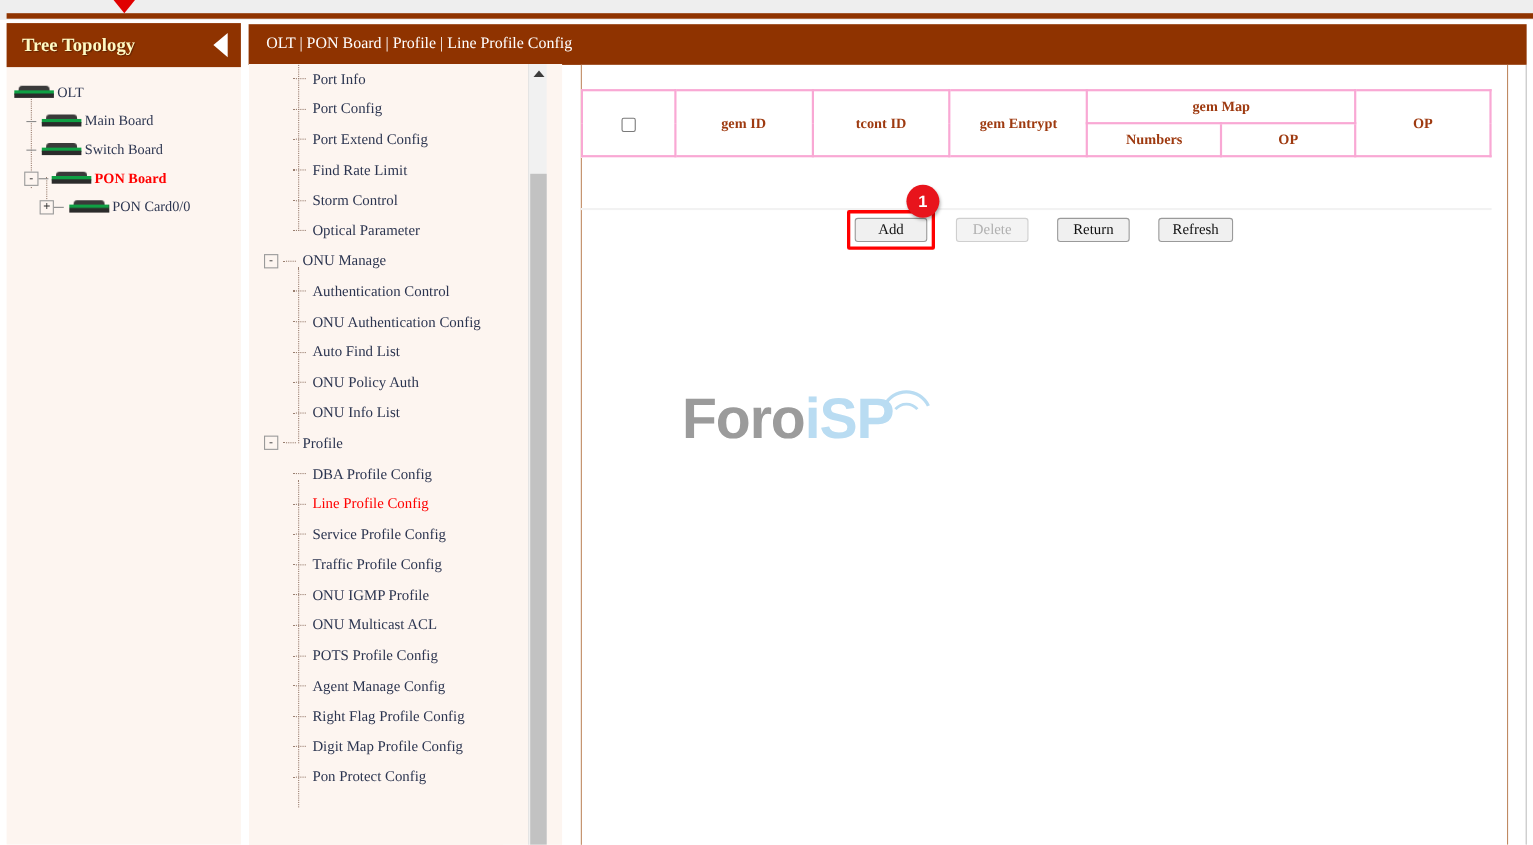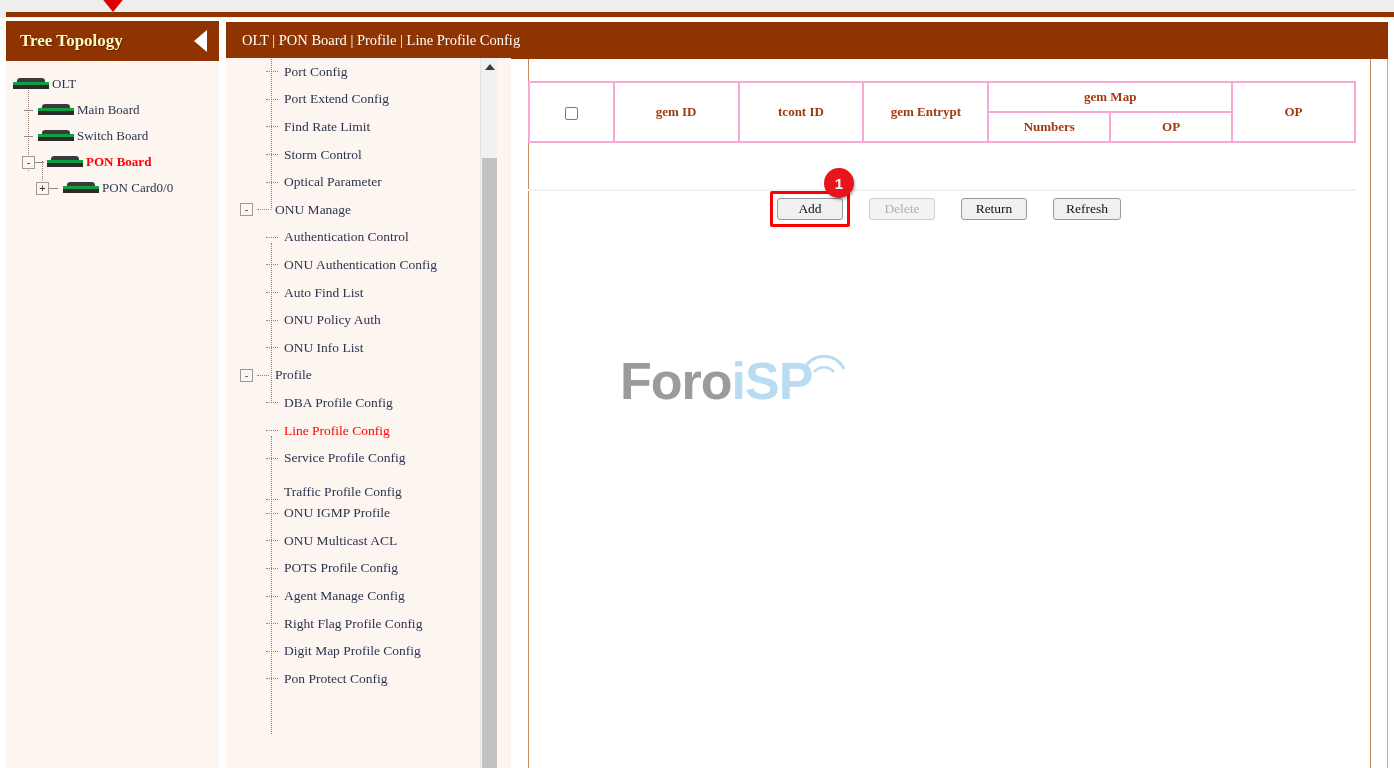--- a/index.html
+++ b/index.html
@@ -275,20 +275,24 @@
   </div>
 
   <div class="crumb-bar">
     <span class="crumb-txt">OLT | PON Board | Profile | Line Profile Config</span>
   </div>
 
   <div class="menu-panel">
     <div class="menu-scrollarea" id="menu-list">
         <div class="mitem" style="padding-left: 40px;">
           <span class="lead-dash"></span>
+          <span class="txt">Port Info</span>
+        </div>
+        <div class="mitem" style="padding-left: 40px;">
+          <span class="lead-dash"></span>
           <span class="txt">Port Config</span>
         </div>
         <div class="mitem" style="padding-left: 40px;">
           <span class="lead-dash"></span>
           <span class="txt">Port Extend Config</span>
         </div>
         <div class="mitem" style="padding-left: 40px;">
           <span class="lead-dash"></span>
           <span class="txt">Find Rate Limit</span>
         </div>
@@ -335,21 +339,21 @@
           <span class="txt">DBA Profile Config</span>
         </div>
         <div class="mitem" style="padding-left: 40px;">
           <span class="lead-dash"></span>
           <span class="txt active">Line Profile Config</span>
         </div>
         <div class="mitem" style="padding-left: 40px;">
           <span class="lead-dash"></span>
           <span class="txt">Service Profile Config</span>
         </div>
-        <div class="mitem" style="padding-left: 40px; align-items: flex-end;">
+        <div class="mitem" style="padding-left: 40px;">
           <span class="lead-dash"></span>
           <span class="txt">Traffic Profile Config</span>
         </div>
         <div class="mitem" style="padding-left: 40px;">
           <span class="lead-dash"></span>
           <span class="txt">ONU IGMP Profile</span>
         </div>
         <div class="mitem" style="padding-left: 40px;">
           <span class="lead-dash"></span>
           <span class="txt">ONU Multicast ACL</span>

